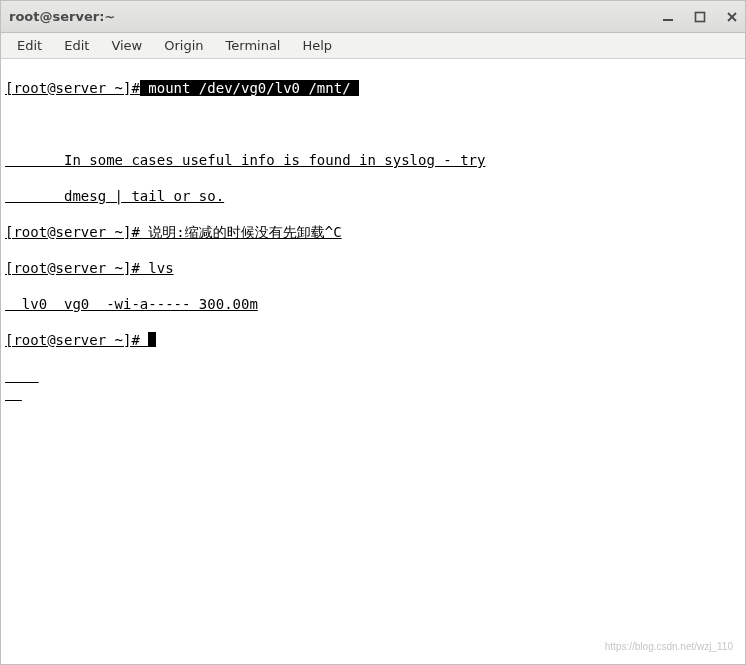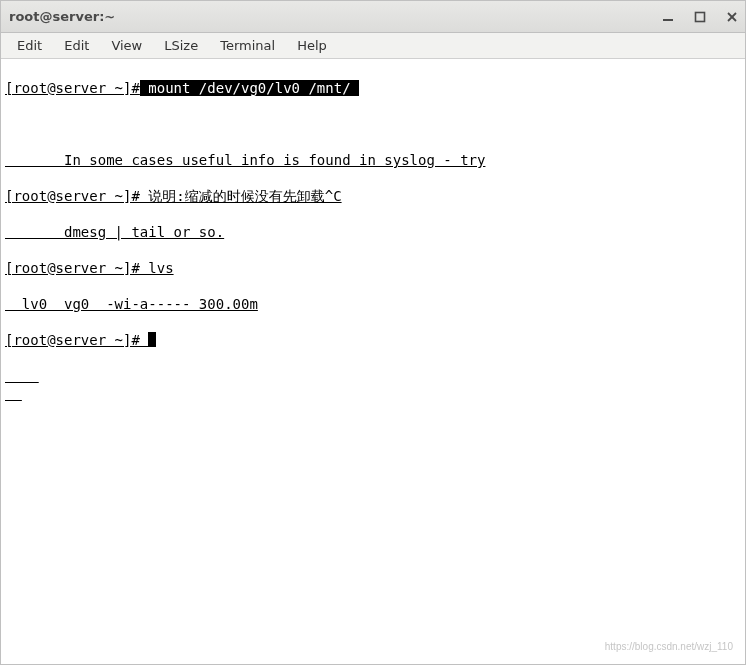--- a/index.html
+++ b/index.html
@@ -138,30 +138,30 @@
             <line x1="10" y1="2" x2="2" y2="10" stroke="#4a4a4a" stroke-width="1.8"></line>
           </svg>
       </div>
     </div>
   </div>
 
   <div class="menubar">
     <div class="menu-item">Edit</div>
     <div class="menu-item">Edit</div>
     <div class="menu-item">View</div>
-    <div class="menu-item">LSize</div>
+    <div class="menu-item">Origin</div>
     <div class="menu-item">Terminal</div>
     <div class="menu-item">Help</div>
   </div>
 
   <div class="terminal">
 <div class="line"><span>[root@server ~]#</span><span class="hl-black"> mount /dev/vg0/lv0 /mnt/ </span></div>
 <div class="line"></div>
 <div class="line">       In some cases useful info is found in syslog - try</div>
+<div class="line">       dmesg | tail or so.</div>
 <div class="line">[root@server ~]# 说明:缩减的时候没有先卸载^C</div>
-<div class="line">       dmesg | tail or so.</div>
 <div class="line">[root@server ~]# lvs</div>
 <div class="line">  lv0  vg0  -wi-a----- 300.00m</div>
 <div class="line"><span>[root@server ~]# </span><span class="cursor"></span></div>
     <div class="watermark">https://blog.csdn.net/wzj_110</div>
   </div>
 
 </div>
 
 </body></html>

